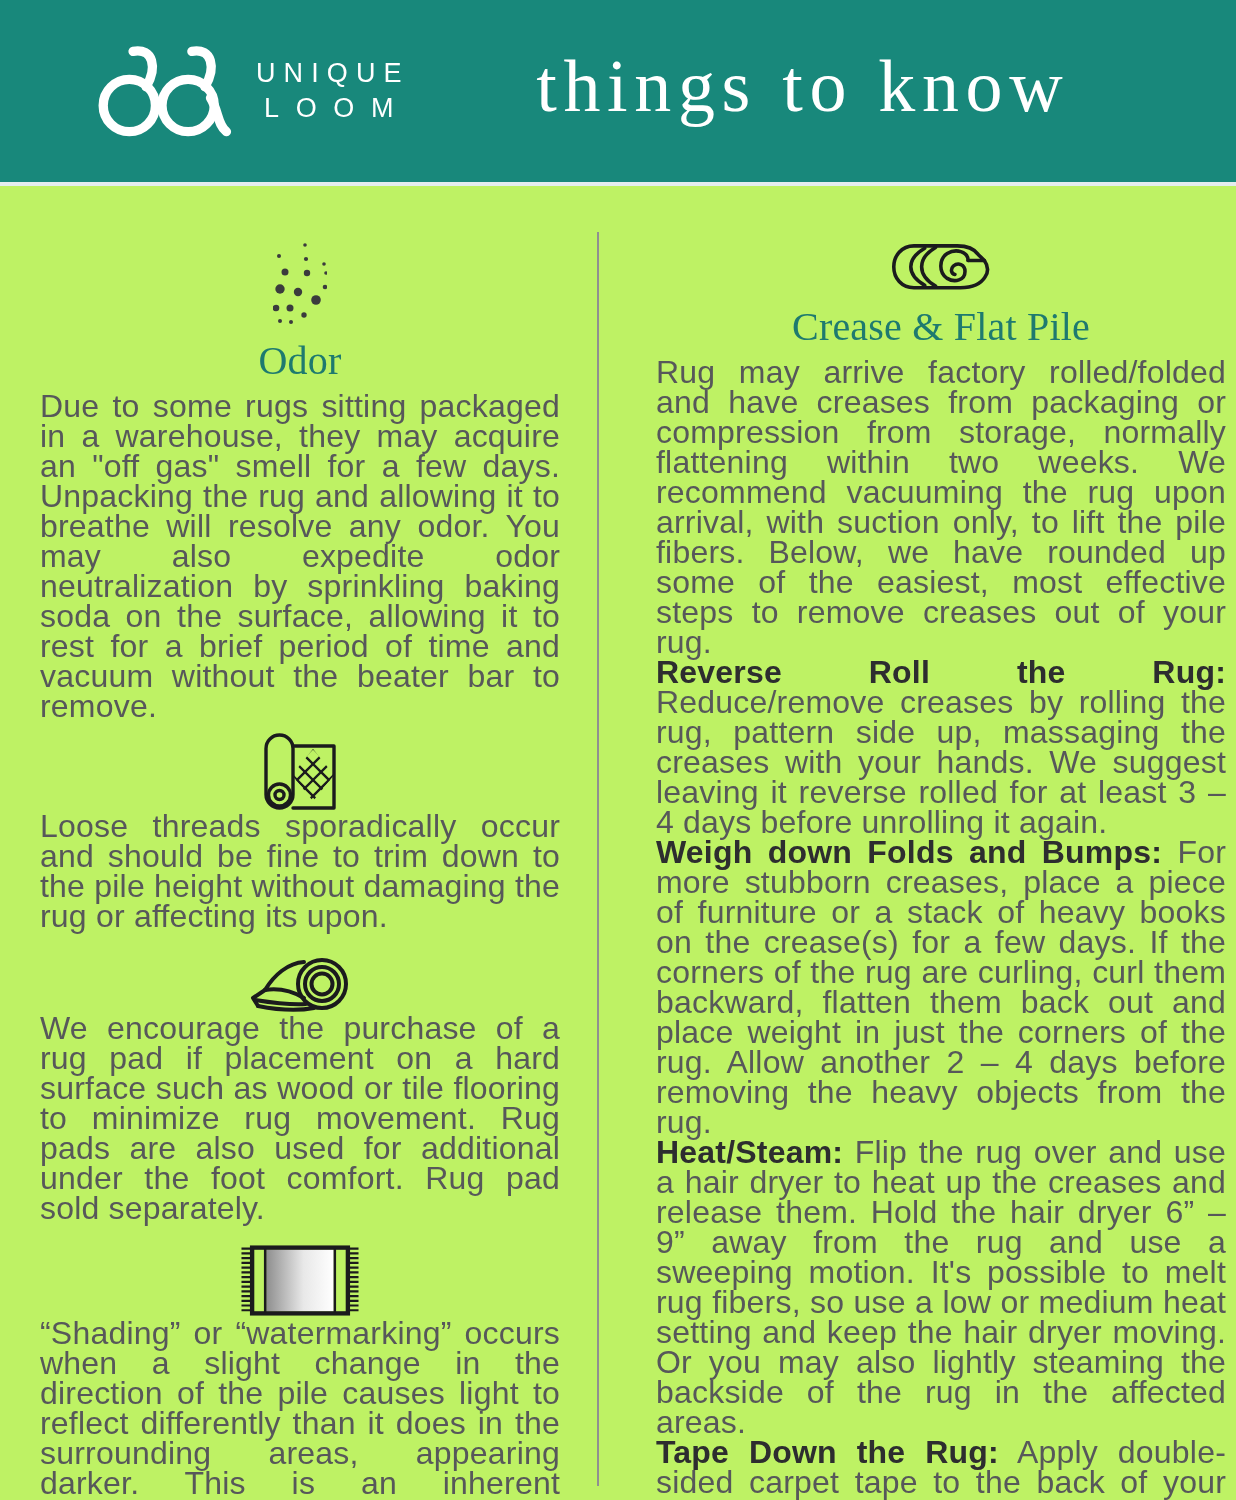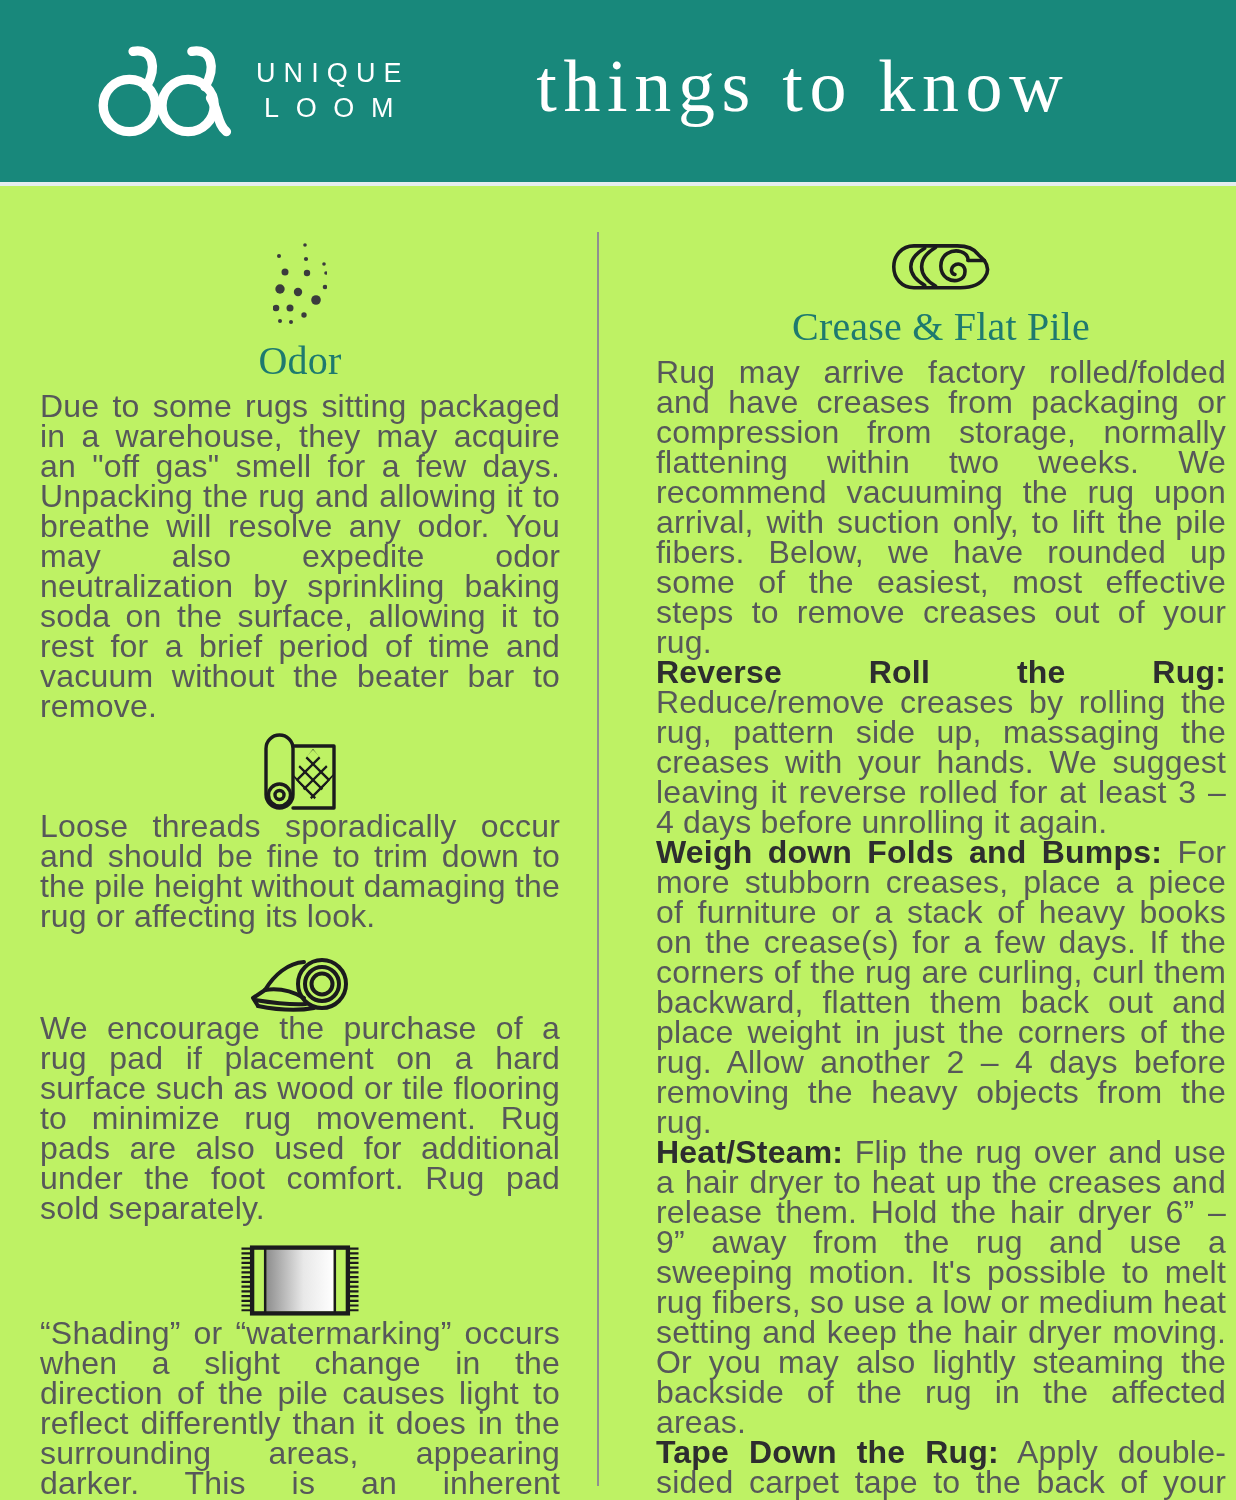--- a/index.html
+++ b/index.html
@@ -170,21 +170,21 @@
                 <line x1="42" y1="8" x2="84" y2="50"></line>
               <line x1="50" y1="0" x2="92" y2="42"></line>
               <line x1="80" y1="32" x2="38" y2="74"></line>
                 <line x1="72" y1="24" x2="30" y2="66"></line>
               <line x1="64" y1="16" x2="22" y2="58"></line>
                 <line x1="56" y1="8" x2="14" y2="50"></line>
               <line x1="48" y1="0" x2="6" y2="42"></line>
             </g>
           </svg>
         </div>
-        <p class="body">Loose threads sporadically occur and should be fine to trim down to the pile height without damaging the rug or affecting its look.</p>
+        <p class="body">Loose threads sporadically occur and should be fine to trim down to the pile height without damaging the rug or affecting its upon.</p>
       </div>
 
       <div class="section sec-rugpad">
         <div class="icon-wrap">
           <svg width="104" height="56" viewBox="0 0 104 56">
             <g class="icon-stroke" stroke-width="4">
               <circle cx="74" cy="27" r="24"></circle>
               <circle cx="74" cy="27" r="17"></circle>
               <circle cx="74" cy="27" r="10.5"></circle>
               <path d="M56 5 C40 6 26 18 17 33"></path>

